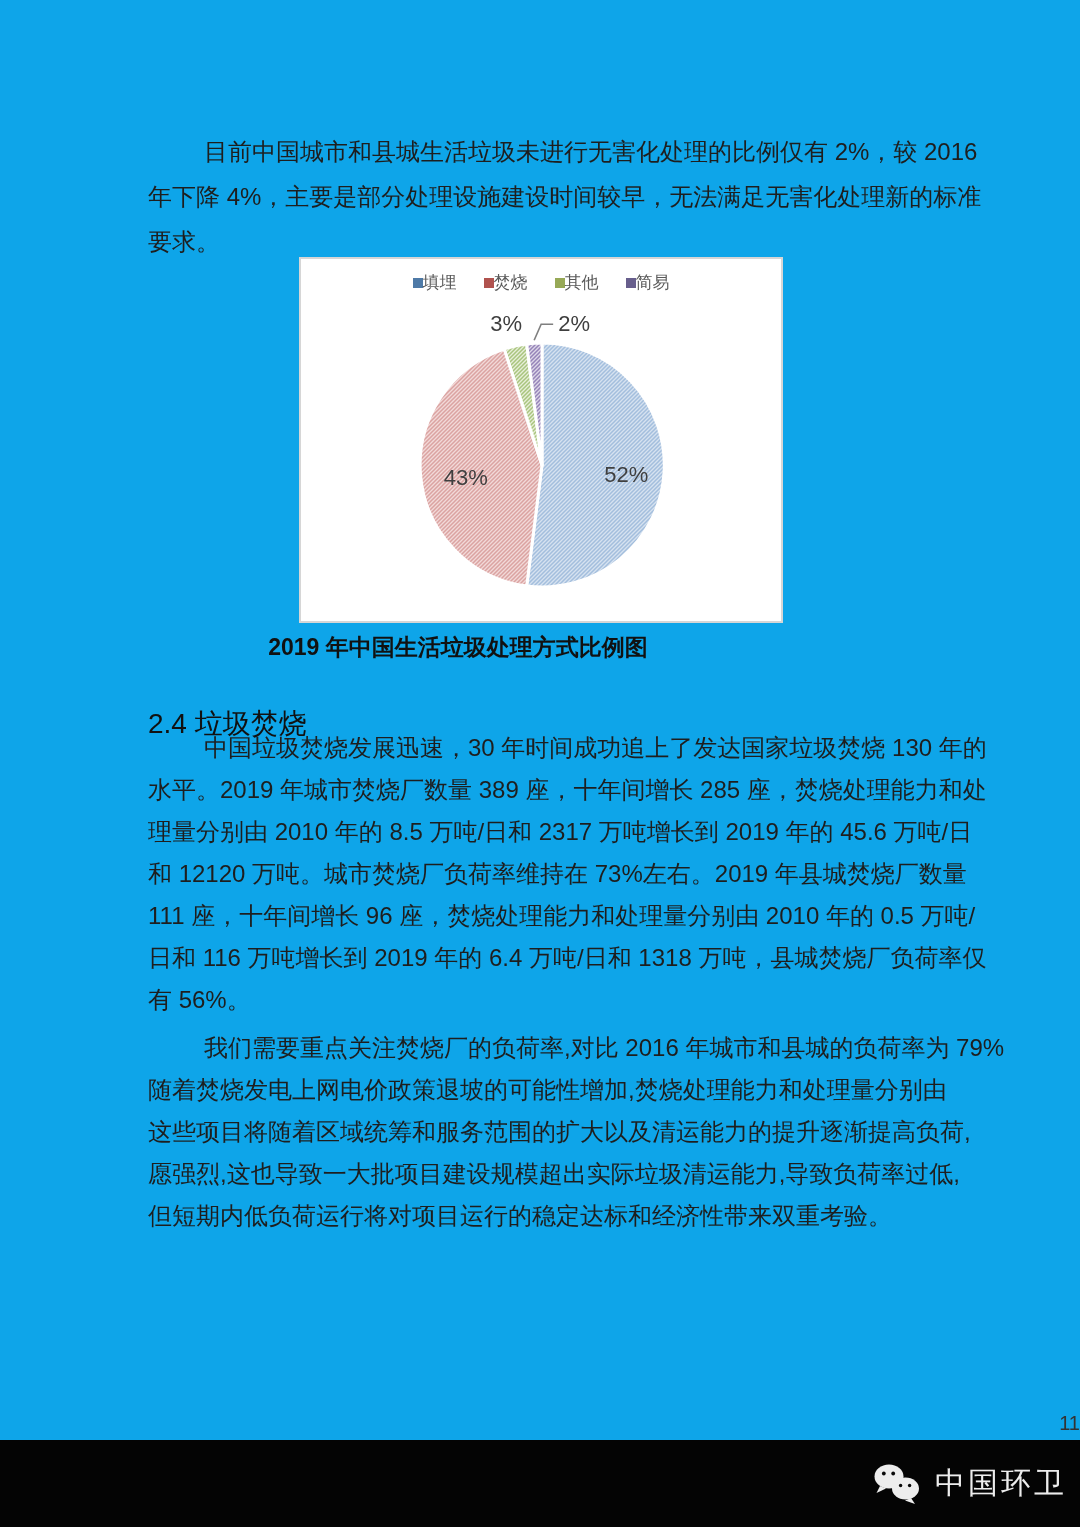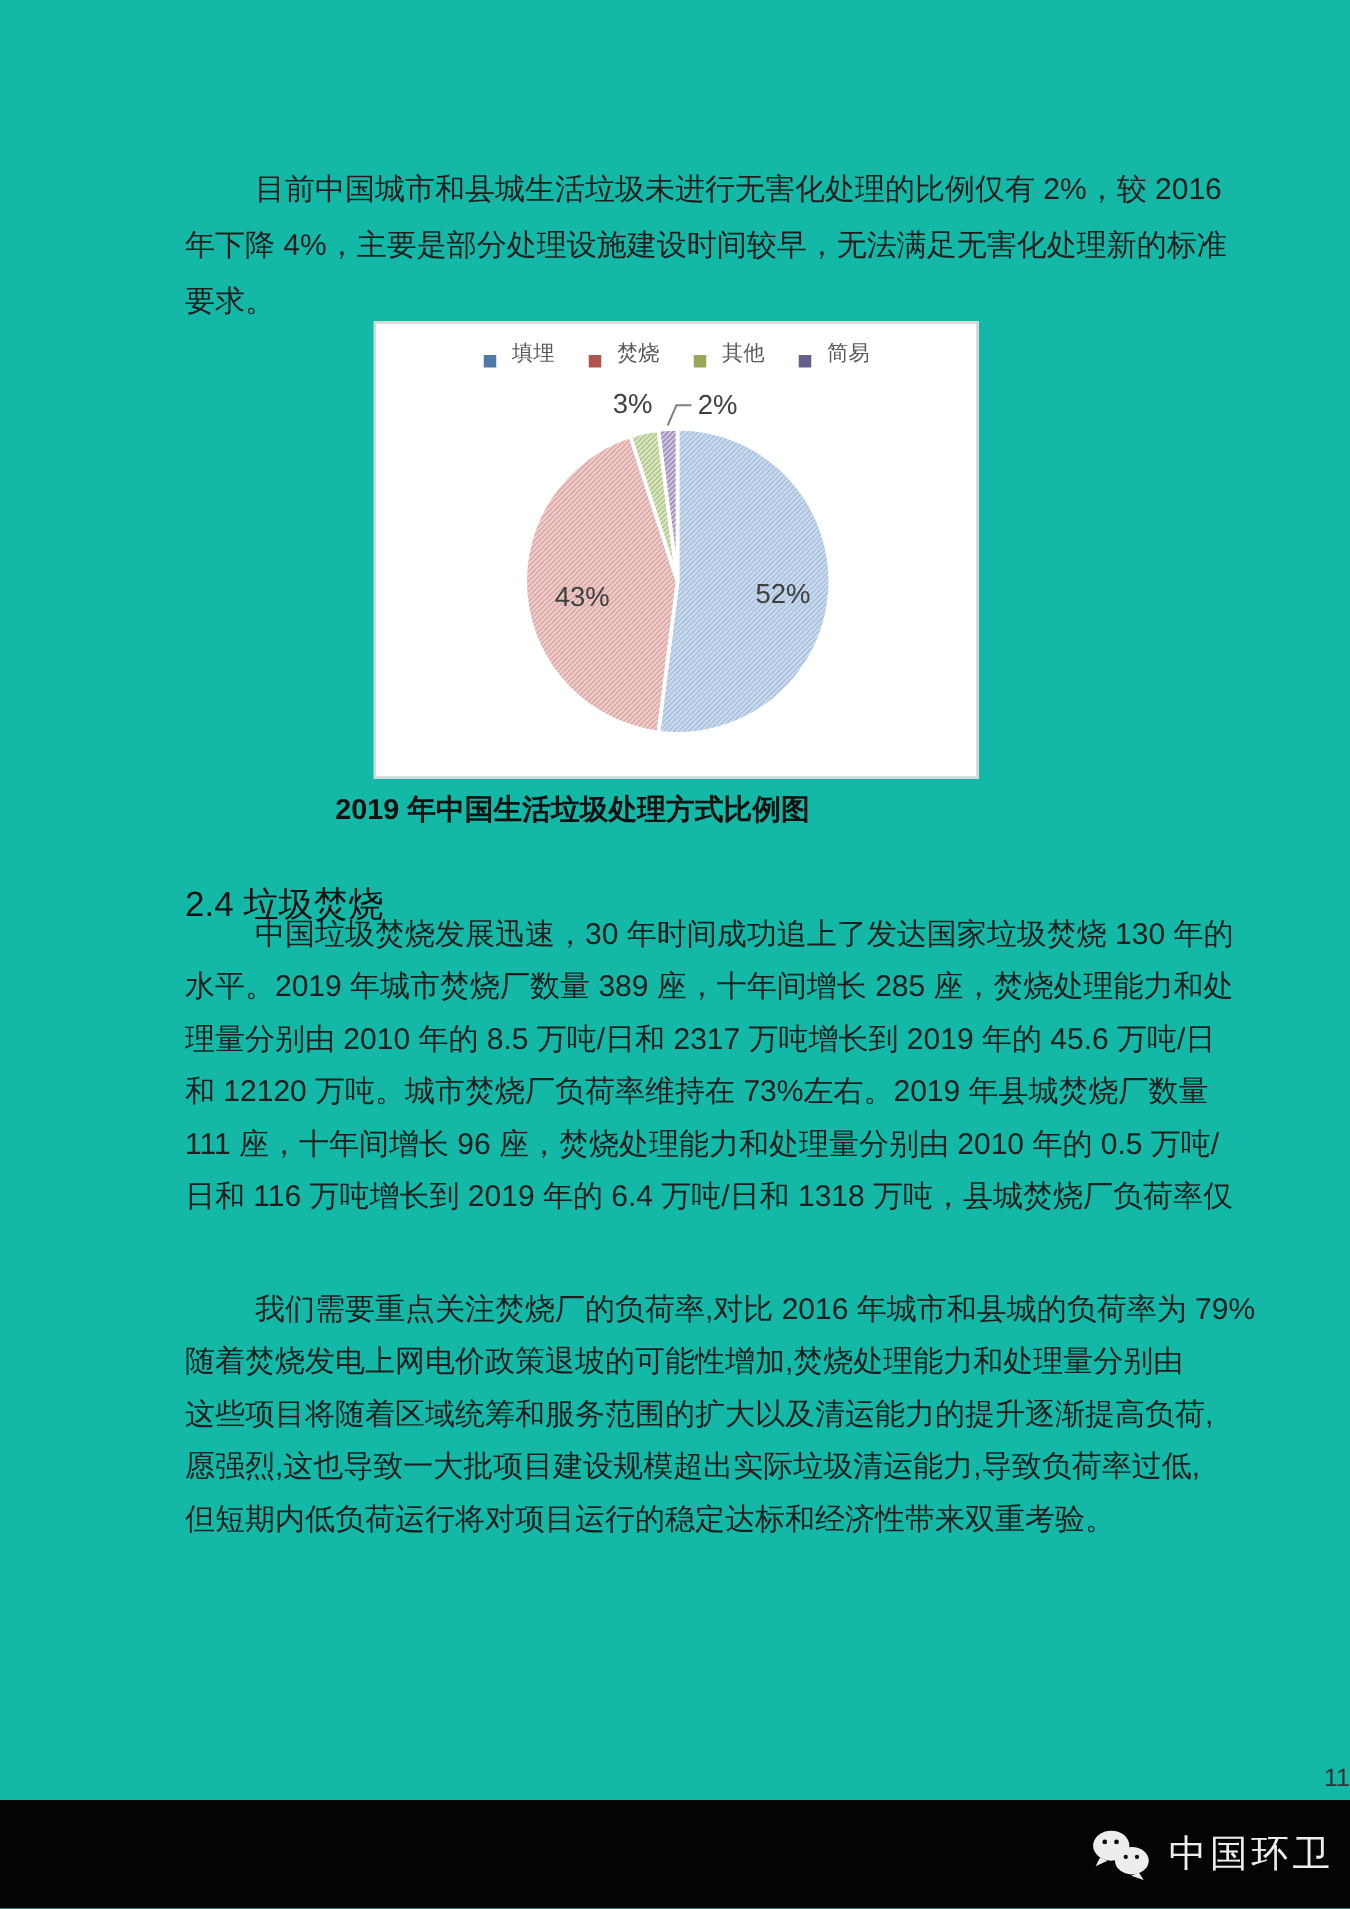--- a/index.html
+++ b/index.html
@@ -1,28 +1,28 @@
 <!DOCTYPE html>
 <html><head>
 <meta charset="utf-8">
 <style>
   html,body{margin:0;padding:0;}
   body{font-family:"Liberation Sans","DejaVu Sans",sans-serif;background:#fff;}
-  .page{position:relative;width:1080px;height:1527px;background:#14b8a6;overflow:hidden;color:#1c1c1c;}
+  .page{position:relative;width:1080px;height:1527px;background:#0ea5e9;overflow:hidden;color:#1c1c1c;}
 
   
   .para{position:absolute;left:148px;width:788px;font-size:24px;color:#1e1e1e;}
   .tline{height:var(--lh);line-height:var(--lh);text-align:justify;text-align-last:justify;text-justify:inter-character;white-space:nowrap;}
   .tline.indent{padding-left:56px;}
   .tline.last{text-align-last:left;}
 
   
   .chart-box{position:absolute;left:299px;top:257px;width:484px;height:366px;border:2px solid #d6d6d6;background:#fff;box-sizing:border-box;}
   .legend{position:absolute;left:0;top:12px;width:100%;display:flex;justify-content:center;gap:27px;font-size:17px;color:#595959;}
-  .legend-item{display:flex;align-items:flex-end;gap:13px;}
+  .legend-item{display:flex;align-items:center;gap:0;}
   .legend-swatch{width:10px;height:10px;display:inline-block;}
   #pie{position:absolute;left:0;top:0;}
 
   .caption{position:absolute;left:0;top:632px;width:916px;text-align:center;font-size:23px;font-weight:bold;color:#111;}
   .heading{position:absolute;left:148px;top:682px;font-size:28px;font-weight:normal;color:#111;}
 
   .page-number{position:absolute;left:0;top:1412px;width:1080px;text-align:right;font-size:20px;color:#333;}
 
   .footer-bar{position:absolute;left:0;top:1440px;width:1080px;height:87px;background:#040404;display:flex;align-items:center;justify-content:flex-end;padding-right:13px;box-sizing:border-box;gap:12px;}
   .footer-text{color:#f7f7f7;font-size:30px;letter-spacing:3px;opacity:.96;}
@@ -94,20 +94,21 @@
 
   <h2 class="heading">2.4 垃圾焚烧</h2>
 
   <div class="para" style="top:727px;--lh:42px;">
       <div class="tline indent">中国垃圾焚烧发展迅速，30 年时间成功追上了发达国家垃圾焚烧 130 年的</div>
       <div class="tline">水平。2019 年城市焚烧厂数量 389 座，十年间增长 285 座，焚烧处理能力和处</div>
       <div class="tline">理量分别由 2010 年的 8.5 万吨/日和 2317 万吨增长到 2019 年的 45.6 万吨/日</div>
       <div class="tline">和 12120 万吨。城市焚烧厂负荷率维持在 73%左右。2019 年县城焚烧厂数量</div>
       <div class="tline">111 座，十年间增长 96 座，焚烧处理能力和处理量分别由 2010 年的 0.5 万吨/</div>
       <div class="tline">日和 116 万吨增长到 2019 年的 6.4 万吨/日和 1318 万吨，县城焚烧厂负荷率仅</div>
+      <div class="tline last">有 56%。</div>
     </div>
 
   <div class="para" style="top:1027px;--lh:42px;">
       <div class="tline indent">我们需要重点关注焚烧厂的负荷率,对比 2016 年城市和县城的负荷率为 79%</div>
       <div class="tline">随着焚烧发电上网电价政策退坡的可能性增加,焚烧处理能力和处理量分别由</div>
       <div class="tline">这些项目将随着区域统筹和服务范围的扩大以及清运能力的提升逐渐提高负荷,</div>
       <div class="tline">愿强烈,这也导致一大批项目建设规模超出实际垃圾清运能力,导致负荷率过低,</div>
       <div class="tline last">但短期内低负荷运行将对项目运行的稳定达标和经济性带来双重考验。</div>
     </div>
 

